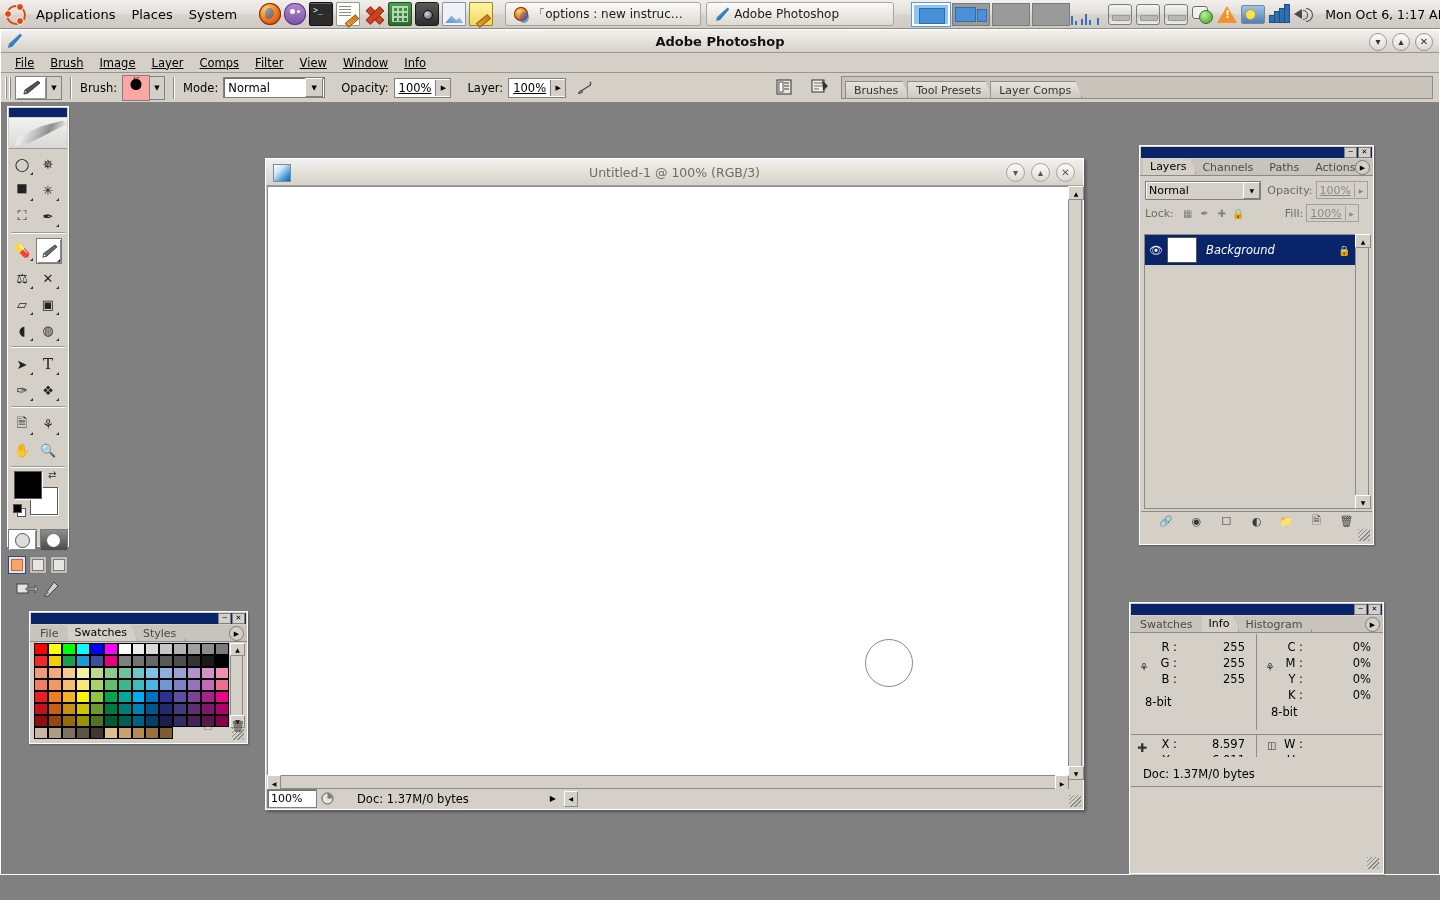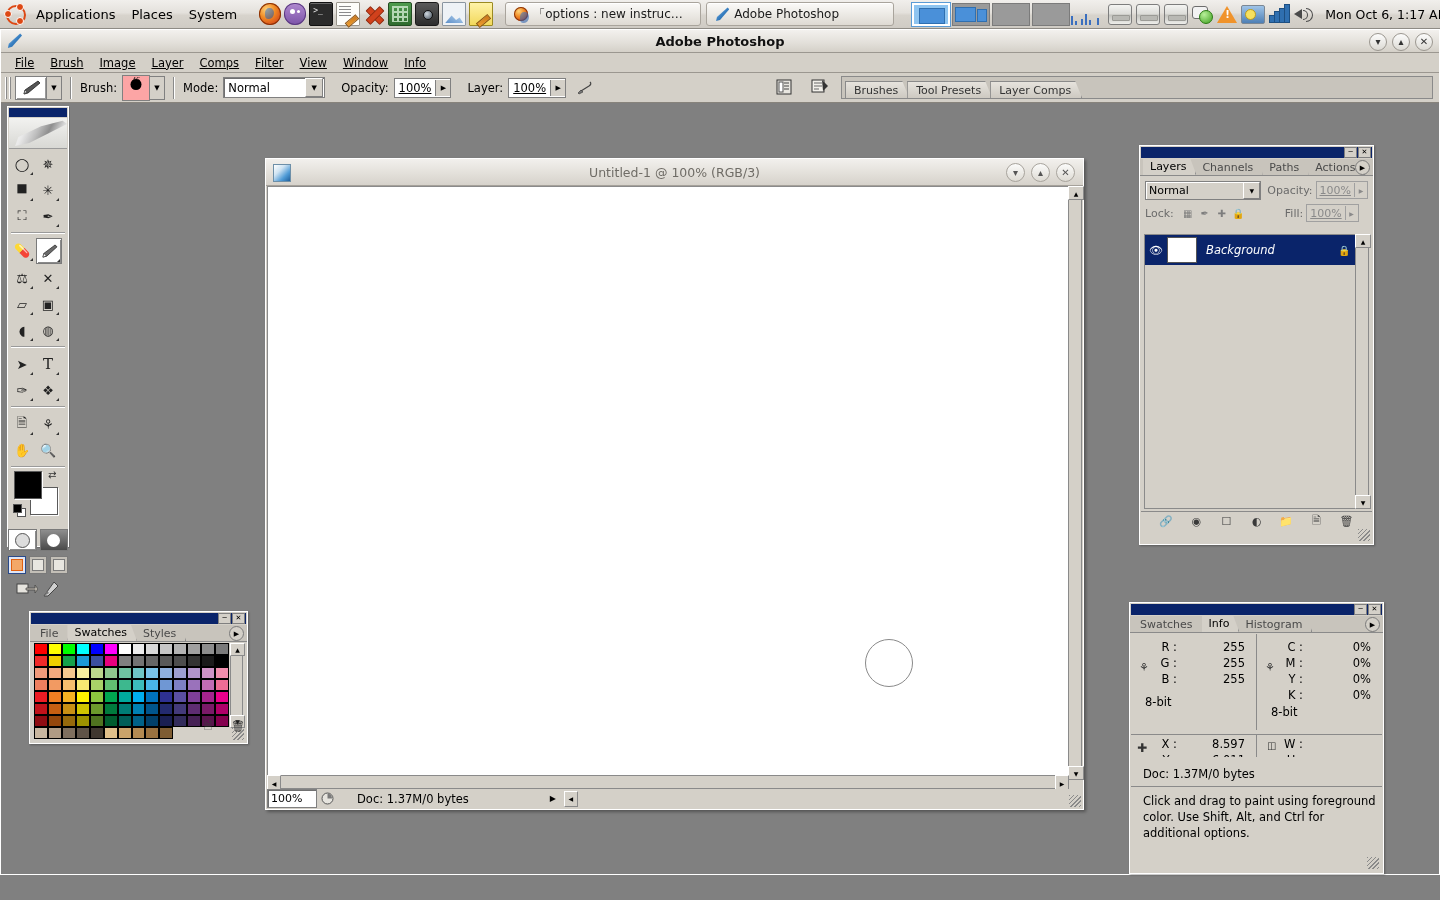--- a/index.html
+++ b/index.html
@@ -919,17 +919,16 @@
           <span class="info-val"></span>
         </div>
         <div class="info-line">
           <span class="info-lbl">H :</span>
           <span class="info-val"></span>
         </div>
       </div>
     </div>
 
     <div id="info-doc">Doc: 1.37M/0 bytes</div>
-    <div id="info-hint">Click and drag to paint using foreground color.  Use Shift, Alt, and Ctrl for additional options.</div>
     <div class="resize-grip" style="bottom:4px;right:4px;"></div>
   </div>
 
 </div>
 
 </body></html>

